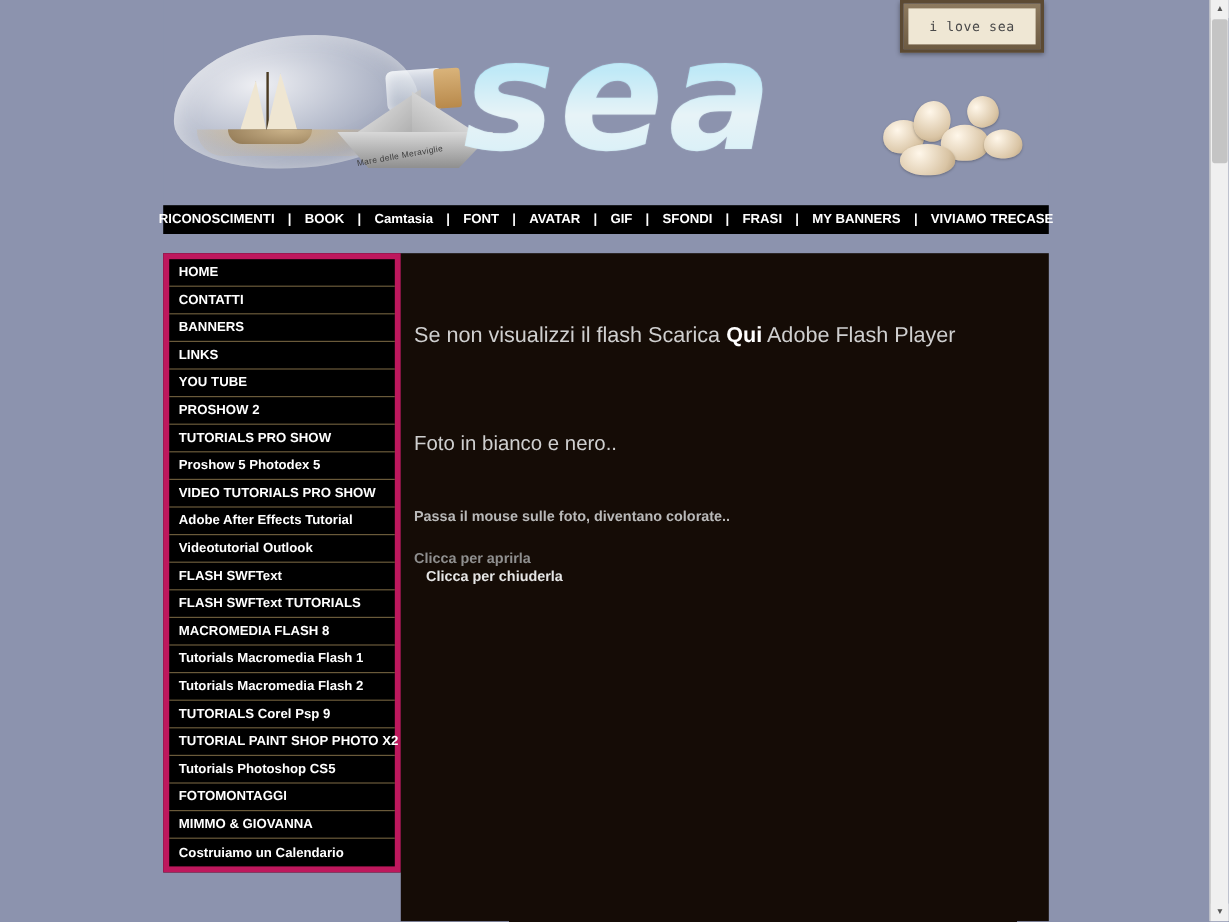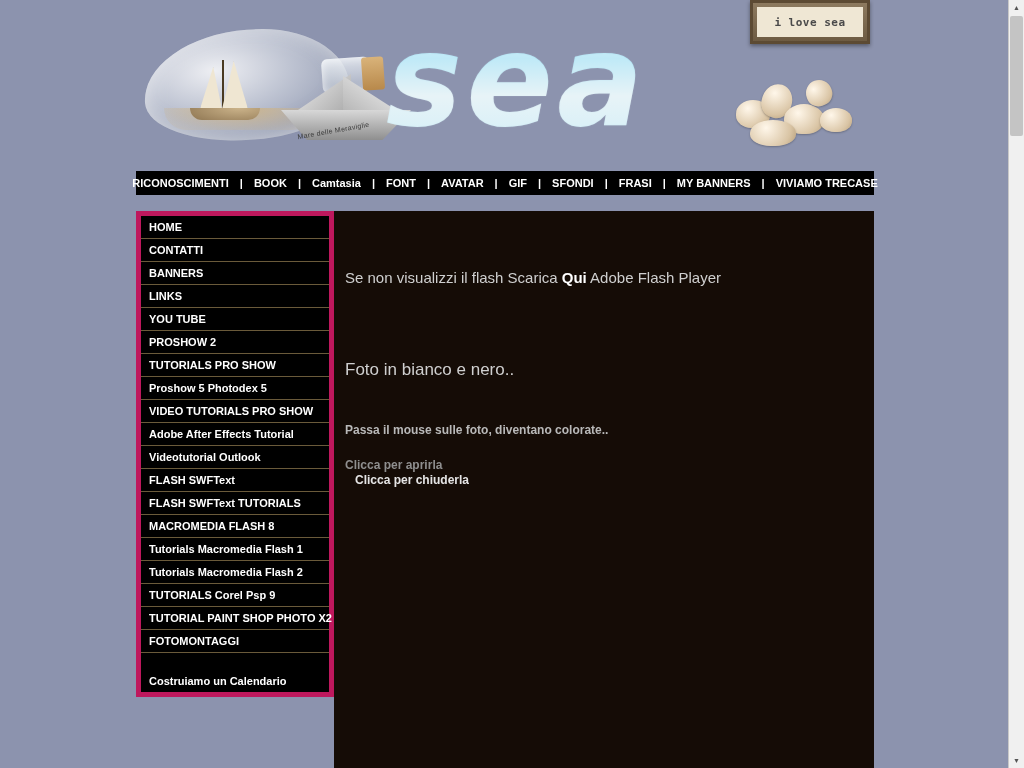--- a/index.html
+++ b/index.html
@@ -226,21 +226,20 @@
     position: absolute;
     left: 4px; top: 4px; right: 4px; bottom: 4px;
     background: #efe7d4;
     display: flex;
     align-items: center;
     justify-content: center;
     font-family: "DejaVu Sans Mono", monospace;
     font-size: 11px;
     color: #4a4a4a;
     letter-spacing: 0.5px;
-    font-weight: bold;
   }
 
   
   .topnav {
     position: absolute;
     left: 136px;
     top: 171px;
     width: 738px;
     height: 24px;
     background: #000;
@@ -278,37 +277,37 @@
     box-sizing: border-box;
     border-bottom: 1px solid #6a5a3a;
     display: flex;
     align-items: center;
     padding-left: 8px;
     color: #ffffff;
     font-size: 11px;
     font-weight: bold;
     white-space: nowrap;
   }
-  .leftmenu .item:last-child { border-bottom: none; margin-top: 16px; }
+  .leftmenu .item:last-child { border-bottom: none; }
 
   
   .mainpanel {
     position: absolute;
     left: 334px;
     top: 211px;
     width: 540px;
     height: 557px;
     background: #150c06;
     color: #d8d8d8;
   }
   .mainpanel .flashline {
     position: absolute;
     left: 11px;
     top: 58px;
-    font-size: 15px;
+    font-size: 18px;
     color: #cfcfcf;
   }
   .mainpanel .flashline b { color: #ffffff; }
   .mainpanel .bn {
     position: absolute;
     left: 11px;
     top: 149px;
     font-size: 17px;
     color: #cfcfcf;
   }
@@ -412,21 +411,23 @@
       <div class="item">VIDEO TUTORIALS PRO SHOW</div>
       <div class="item">Adobe After Effects Tutorial</div>
       <div class="item">Videotutorial Outlook</div>
       <div class="item">FLASH SWFText</div>
       <div class="item">FLASH SWFText TUTORIALS</div>
       <div class="item">MACROMEDIA FLASH 8</div>
       <div class="item">Tutorials Macromedia Flash 1</div>
       <div class="item">Tutorials Macromedia Flash 2</div>
       <div class="item">TUTORIALS Corel Psp 9</div>
       <div class="item">TUTORIAL PAINT SHOP PHOTO X2</div>
+      <div class="item">Tutorials Photoshop CS5</div>
       <div class="item">FOTOMONTAGGI</div>
+      <div class="item">MIMMO &amp; GIOVANNA</div>
       <div class="item">Costruiamo un Calendario</div>
     </div>
 
     <div class="mainpanel">
       <div class="flashline">
         <span>Se non visualizzi il flash Scarica </span><b>Qui</b><span> Adobe Flash Player</span>
       </div>
       <div class="bn">Foto in bianco e nero..</div>
       <div class="hint">Passa il mouse sulle foto, diventano colorate..</div>
       <div class="act1">Clicca per aprirla</div>

